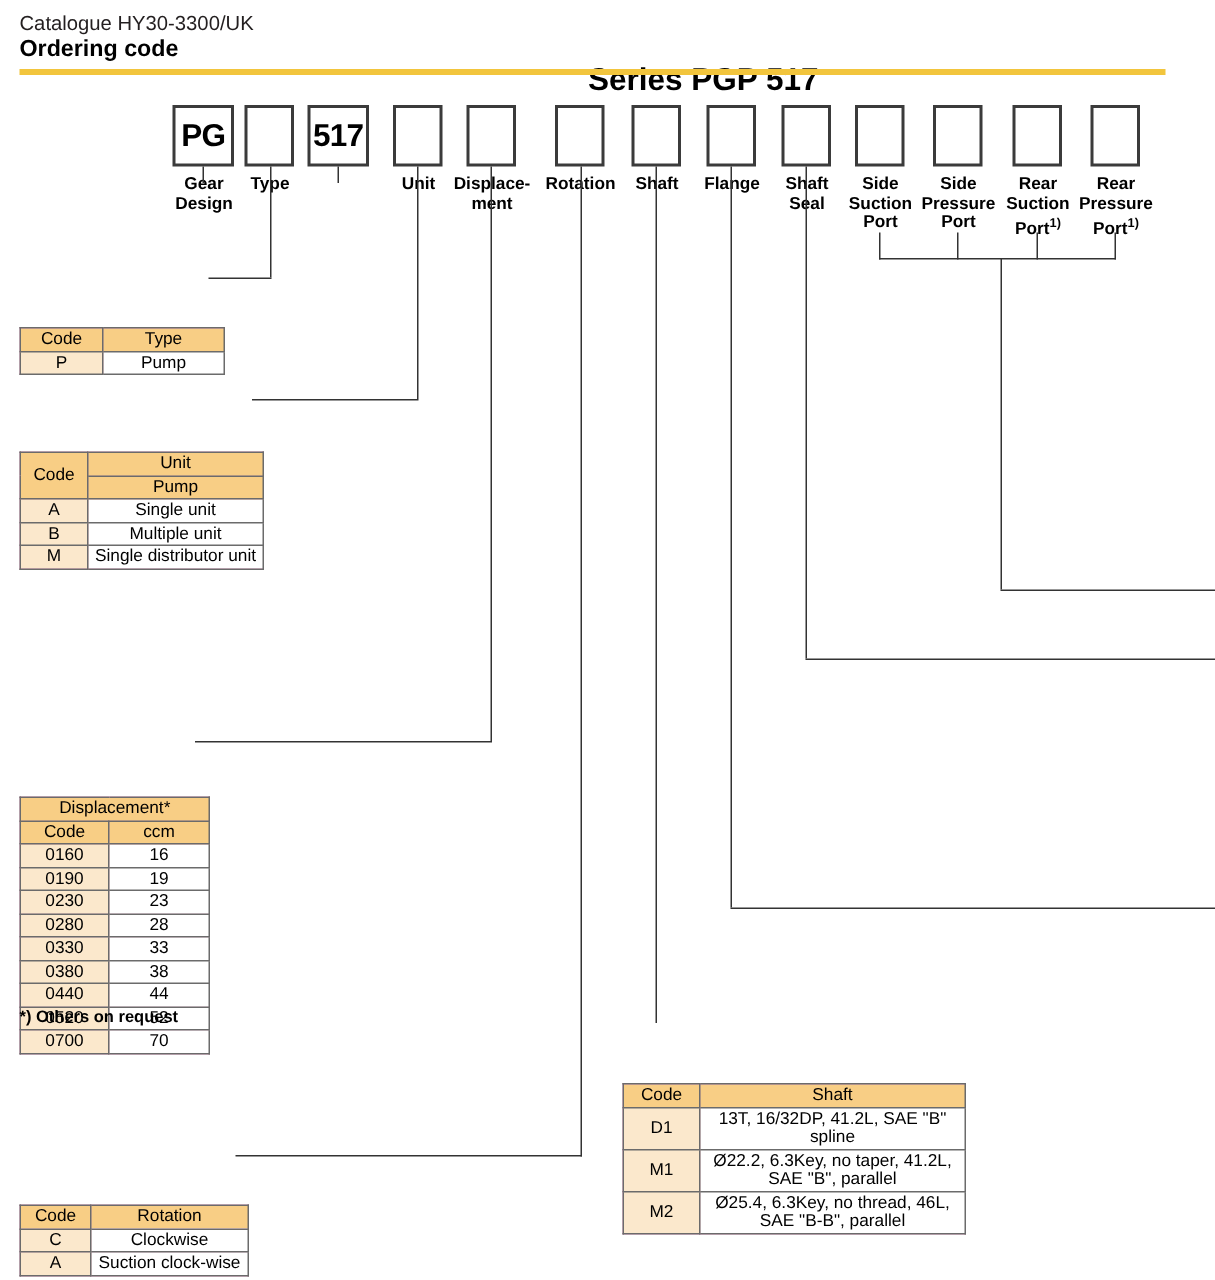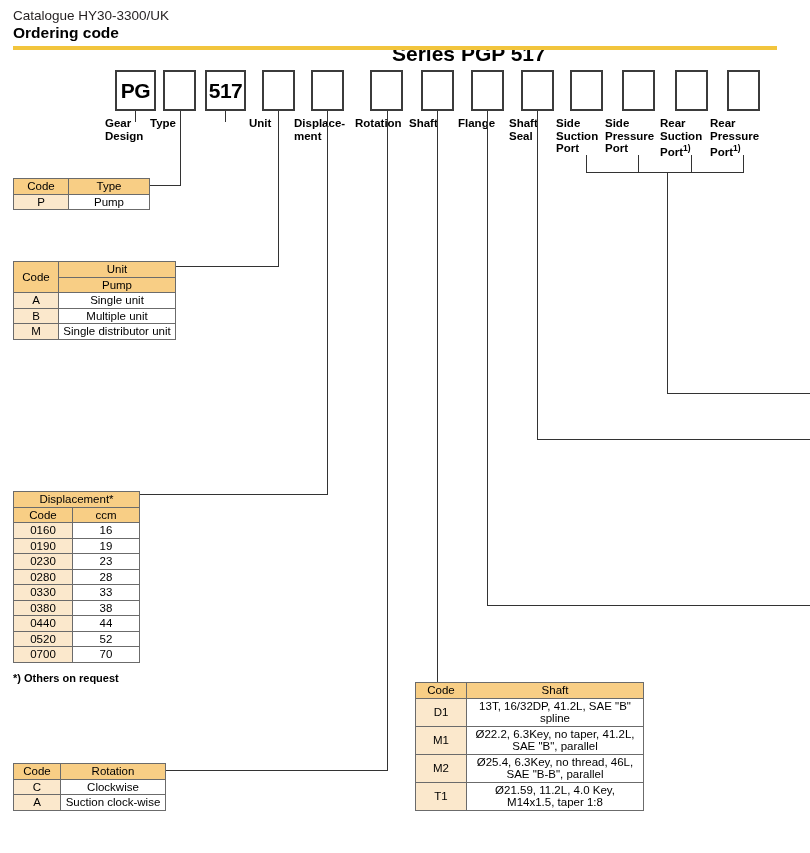--- a/index.html
+++ b/index.html
@@ -44,35 +44,36 @@
     position: absolute; top: 70px;
     border: 2px solid #3b3b3b; background: #ffffff;
     box-sizing: border-box;
     display: flex; align-items: center; justify-content: center;
     font-size: 21px; font-weight: bold; letter-spacing: -0.5px;
     color: #000;
   }
   .boxlabel {
     position: absolute;
     font-size: 11.5px; font-weight: bold; line-height: 12.5px;
-    color: #000;
+    text-align: center; color: #000;
   }
   .boxlabel sup { font-size: 8.5px; font-weight: bold; }
 
   
   .ln-v { position: absolute; width: 1px; background: #333; }
   .ln-h { position: absolute; height: 1px; background: #333; }
 
   
   .tbl {
     position: absolute;
     border-collapse: collapse;
     background: #f9a8d4;
     font-size: 11.5px;
     color: #000;
+    margin-top: 40px;
   }
   .tbl td, .tbl th {
     border: 1px solid #6b6b6b;
     padding: 1px 3px;
     text-align: center;
     vertical-align: middle;
     font-weight: 400;
     line-height: 12.5px;
   }
   .tbl th { background: #f8ce85; font-weight: 400; }
@@ -312,18 +313,14 @@
     <td class="c-val">13T, 16/32DP, 41.2L, SAE "B" spline</td>
   </tr>
   <tr>
     <td class="c-code">M1</td>
     <td class="c-val">Ø22.2, 6.3Key, no taper, 41.2L, SAE "B", parallel</td>
   </tr>
   <tr>
     <td class="c-code">M2</td>
     <td class="c-val">Ø25.4, 6.3Key, no thread, 46L, SAE "B-B", parallel</td>
   </tr>
-  <tr>
-    <td class="c-code">T1</td>
-    <td class="c-val">Ø21.59, 11.2L, 4.0 Key, M14x1.5, taper 1:8</td>
-  </tr>
 </tbody>
   </table>
 
 </body></html>

